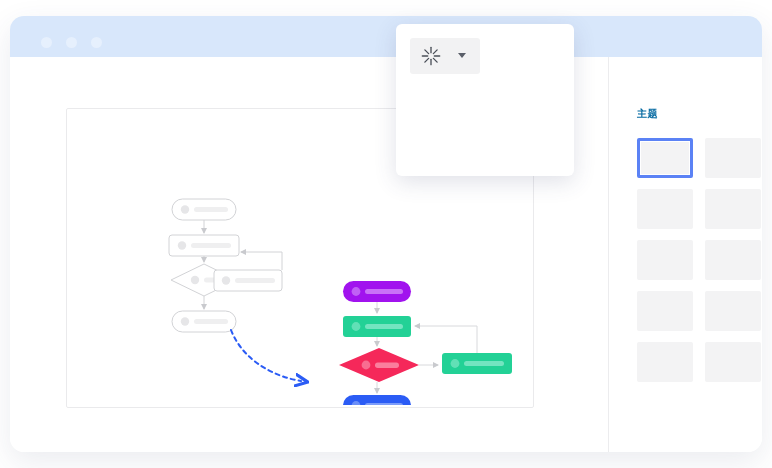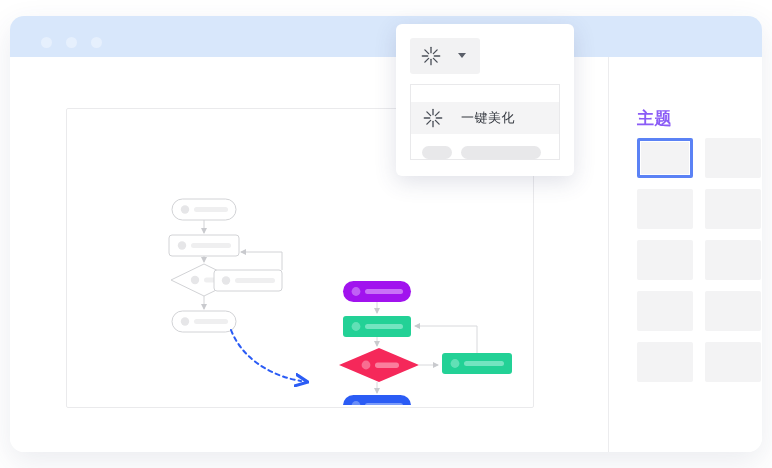--- a/index.html
+++ b/index.html
@@ -30,22 +30,22 @@
 
   
   #canvas-card{
     position:absolute;left:56px;top:51px;width:466px;height:298px;
     background:#ffffff;border:1px solid #eaeaec;border-radius:2px;
   }
   #canvas-card svg{display:block;}
 
   
   #theme-panel{position:absolute;left:607px;top:0;width:145px;height:395px;}
-  #theme-title{position:absolute;left:20px;top:50px;font-size:17px;font-weight:bold;
-               color:#8b5cf6;letter-spacing:.5px;}
+  #theme-title{position:absolute;left:20px;top:50px;font-size:10px;font-weight:bold;
+               color:#0369a1;letter-spacing:.5px;}
   #theme-grid{position:absolute;left:20px;top:81px;width:124px;
               display:grid;grid-template-columns:56px 56px;grid-auto-rows:40px;
               column-gap:12px;row-gap:11px;}
   .theme-thumb{background:#f3f3f4;border-radius:2px;}
   .theme-thumb.selected{
     background:#ffffff;border:3px solid #5b82f5;box-sizing:border-box;
     position:relative;
   }
   .theme-thumb.selected::after{
     content:"";position:absolute;left:1px;top:1px;right:1px;bottom:1px;
@@ -219,34 +219,13 @@
         <line x1="15.6" y1="12" x2="21.5" y2="12"></line>
         <line x1="5.3" y1="5.3" x2="9.4" y2="9.4"></line>
         <line x1="14.6" y1="14.6" x2="18.7" y2="18.7"></line>
         <line x1="18.7" y1="5.3" x2="14.6" y2="9.4"></line>
         <line x1="9.4" y1="14.6" x2="5.3" y2="18.7"></line>
       </g>
     </svg>
     <span class="caret"></span>
   </div>
 
-  <div id="beautify-menu">
-    <div class="menu-item active">
-      <svg class="burst" viewBox="0 0 24 24">
-        <g stroke="#4a4f58" stroke-width="1.45" stroke-linecap="round">
-          <line x1="12" y1="2.5" x2="12" y2="8.4"></line>
-          <line x1="12" y1="15.6" x2="12" y2="21.5"></line>
-          <line x1="2.5" y1="12" x2="8.4" y2="12"></line>
-          <line x1="15.6" y1="12" x2="21.5" y2="12"></line>
-          <line x1="5.3" y1="5.3" x2="9.4" y2="9.4"></line>
-          <line x1="14.6" y1="14.6" x2="18.7" y2="18.7"></line>
-          <line x1="18.7" y1="5.3" x2="14.6" y2="9.4"></line>
-          <line x1="9.4" y1="14.6" x2="5.3" y2="18.7"></line>
-        </g>
-      </svg>
-      <span class="menu-label">一键美化</span>
-    </div>
-    <div class="menu-item placeholder">
-      <span class="ph-pill a"></span>
-      <span class="ph-pill b"></span>
-    </div>
-  </div>
 </div>
 
 </body></html>

